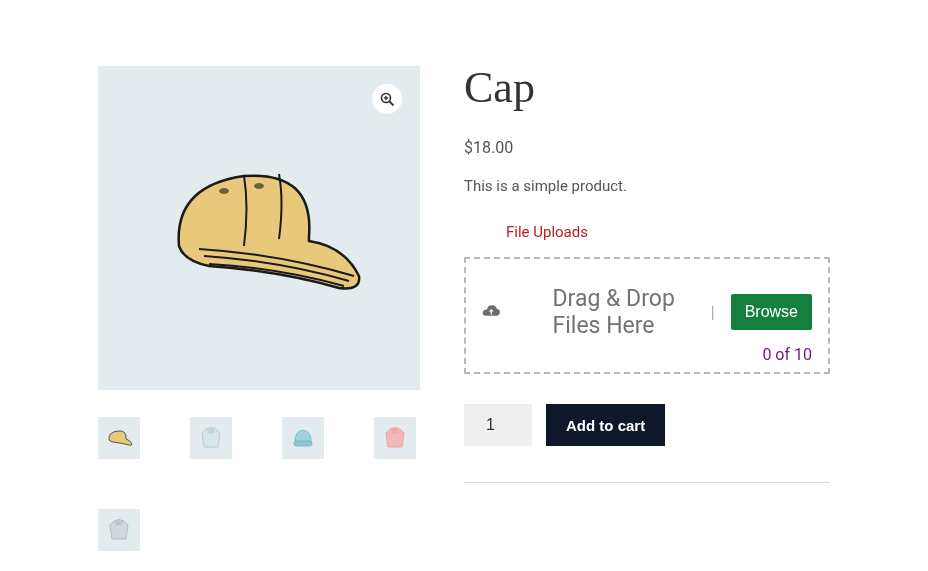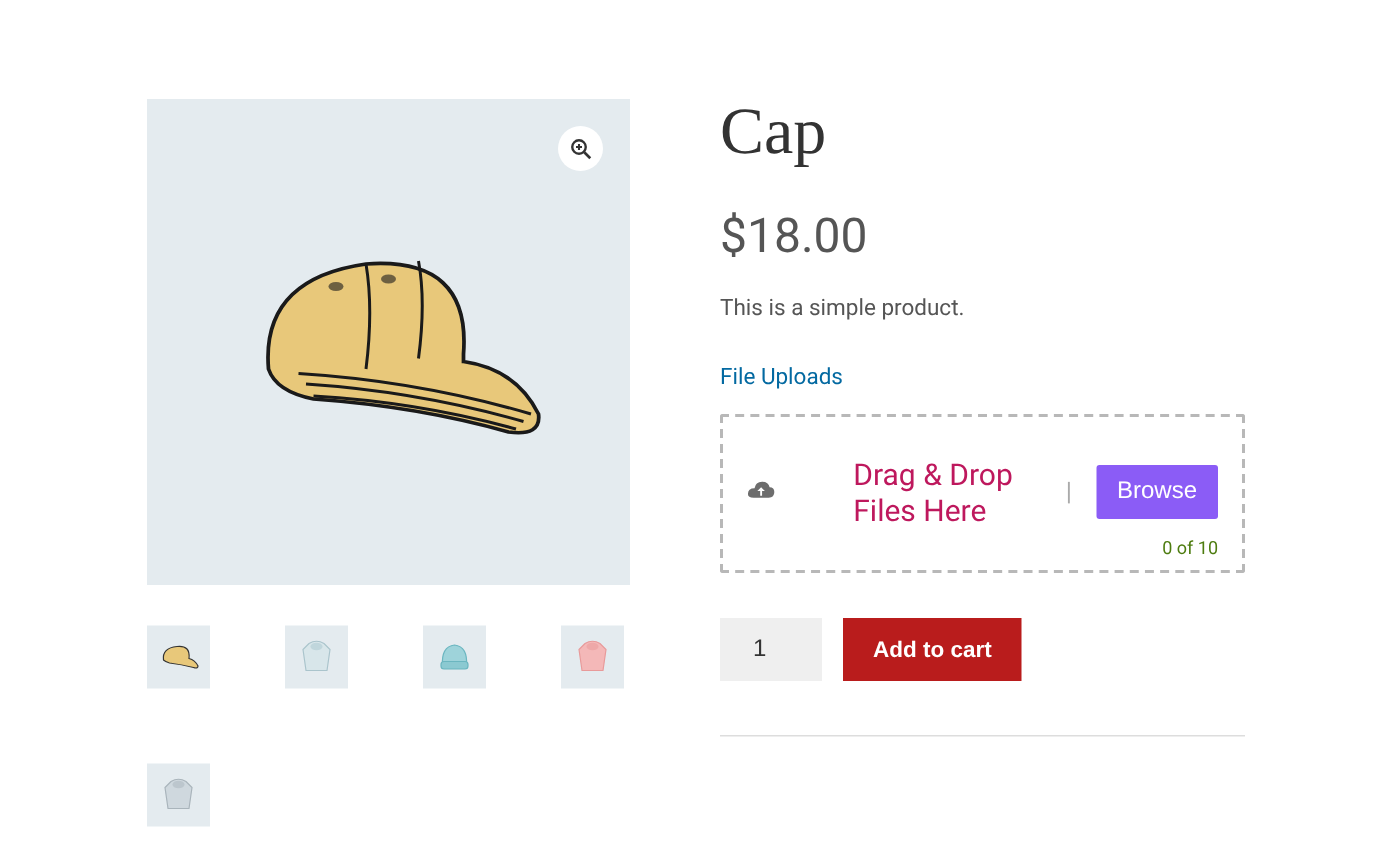--- a/index.html
+++ b/index.html
@@ -1,36 +1,36 @@
 <!DOCTYPE html>
 <html><head>
   <meta charset="utf-8">
   <style>
     * { box-sizing: border-box; margin: 0; padding: 0; }
     body { font-family: -apple-system, Segoe UI, Roboto, Helvetica, Arial, sans-serif; color: #333; background: #fff; width: 928px; height: 571px; }
-    .container { display: flex; padding: 66px 98px 0 98px; gap: 60px; }
+    .container { display: flex; padding: 66px 98px 0 98px; gap: 44px; }
     .left-col { width: 322px; flex-shrink: 0; }
     .main-image { position: relative; width: 322px; height: 324px; background: #e4ebef; display: flex; align-items: center; justify-content: center; }
     .zoom-badge { position: absolute; top: 18px; right: 18px; width: 30px; height: 30px; border-radius: 50%; background: #fff; display: flex; align-items: center; justify-content: center; color: #333; cursor: pointer; }
     .thumbs { display: flex; flex-wrap: wrap; gap: 50px; margin-top: 27px; }
     .thumb { width: 42px; height: 42px; background: #e4ebef; display: flex; align-items: center; justify-content: center; cursor: pointer; }
     .right-col { flex: 1; }
     .title { font-family: Georgia, 'Times New Roman', serif; font-size: 44px; font-weight: 400; color: #333; line-height: 1; margin-bottom: 28px; }
-    .price { font-size: 32px; color: #555; margin-bottom: 20px; }
+    .price { font-size: 16px; color: #555; margin-bottom: 20px; }
     .desc { font-size: 15px; color: #555; margin-bottom: 28px; }
-    .upload-label { font-size: 15px; color: #0369a1; margin-bottom: 16px; }
+    .upload-label { font-size: 15px; color: #b91c1c; margin-bottom: 16px; margin-left: 42px; }
     .dropzone { border: 2px dashed #b8b8b8; border-radius: 2px; padding: 26px 16px 8px 16px; display: flex; flex-direction: column; align-items: center; margin-bottom: 30px; position: relative; }
     .dropzone-row { display: flex; align-items: center; gap: 16px; margin-bottom: 4px; }
-    .dropzone-text { font-size: 20px; color: #be185d; margin-left: 36px; }
+    .dropzone-text { font-size: 23px; color: #737373; margin-left: 36px; }
     .pipe { color: #aaa; font-size: 17px; }
-    .browse-btn { background: #8b5cf6; color: #fff; border: none; padding: 9px 14px; font-size: 16px; cursor: pointer; border-radius: 2px; }
-    .upload-count { align-self: flex-end; font-size: 12px; color: #4d7c0f; margin-top: 2px; }
+    .browse-btn { background: #15803d; color: #fff; border: none; padding: 9px 14px; font-size: 16px; cursor: pointer; border-radius: 2px; }
+    .upload-count { align-self: flex-end; font-size: 16px; color: #701a75; margin-top: 2px; }
     .cart-row { display: flex; gap: 14px; align-items: stretch; margin-bottom: 36px; }
     .qty { width: 68px; height: 42px; background: #efefef; border: none; text-align: center; font-size: 16px; color: #333; }
-    .add-cart { background: #b91c1c; color: #fff; border: none; padding: 0 20px; height: 42px; font-size: 15px; font-weight: 600; cursor: pointer; }
+    .add-cart { background: #0f172a; color: #fff; border: none; padding: 0 20px; height: 42px; font-size: 15px; font-weight: 600; cursor: pointer; }
     .divider { border: none; border-top: 1px solid #ddd; margin-bottom: 16px; }
     .meta-line { font-size: 14px; color: #555; margin-bottom: 6px; }
     .meta-line a { color: #888; text-decoration: underline; cursor: pointer; }
     .comma { color: #555; }
     svg { display: block; }
   </style>
 </head>
 <body>
 
 <div class="container">

